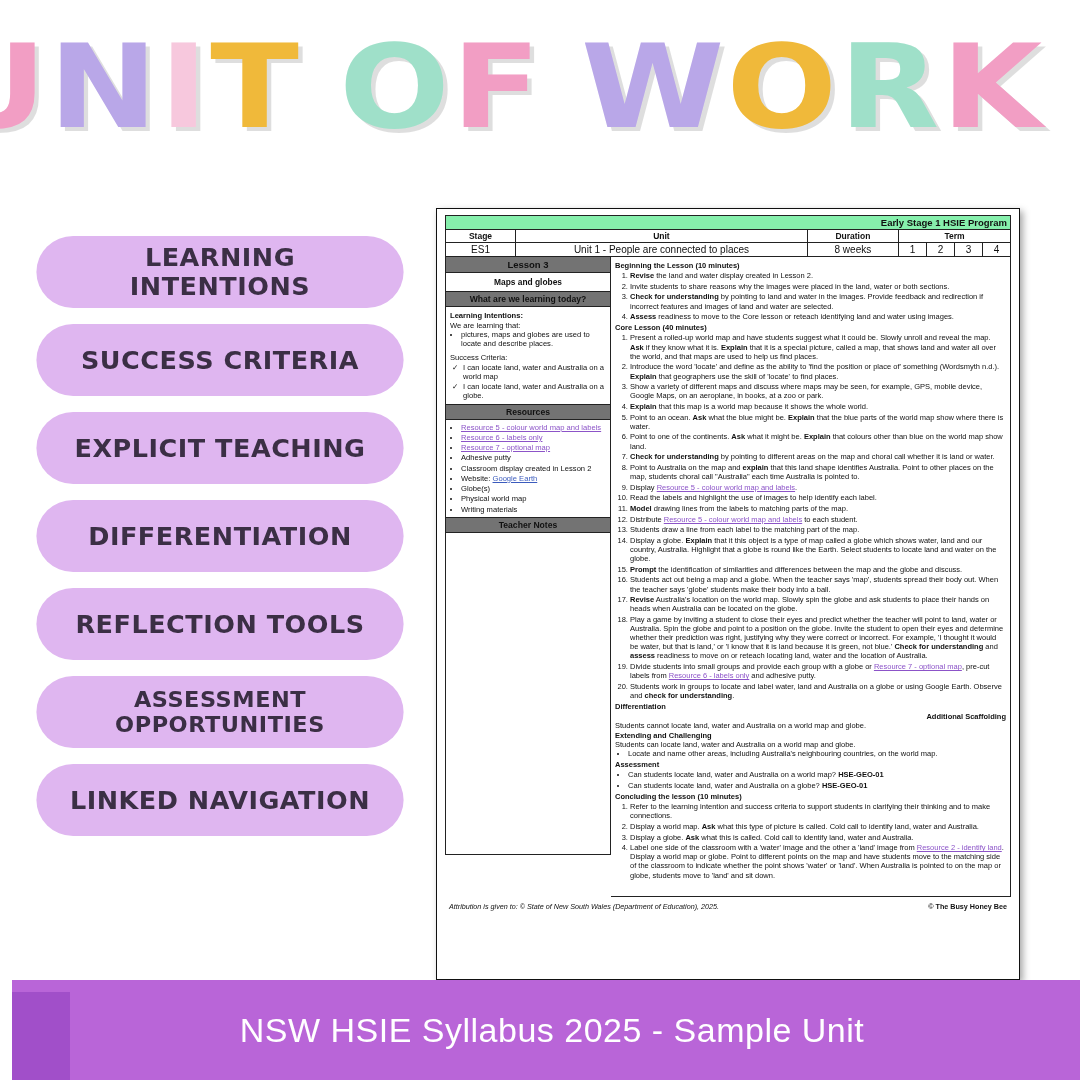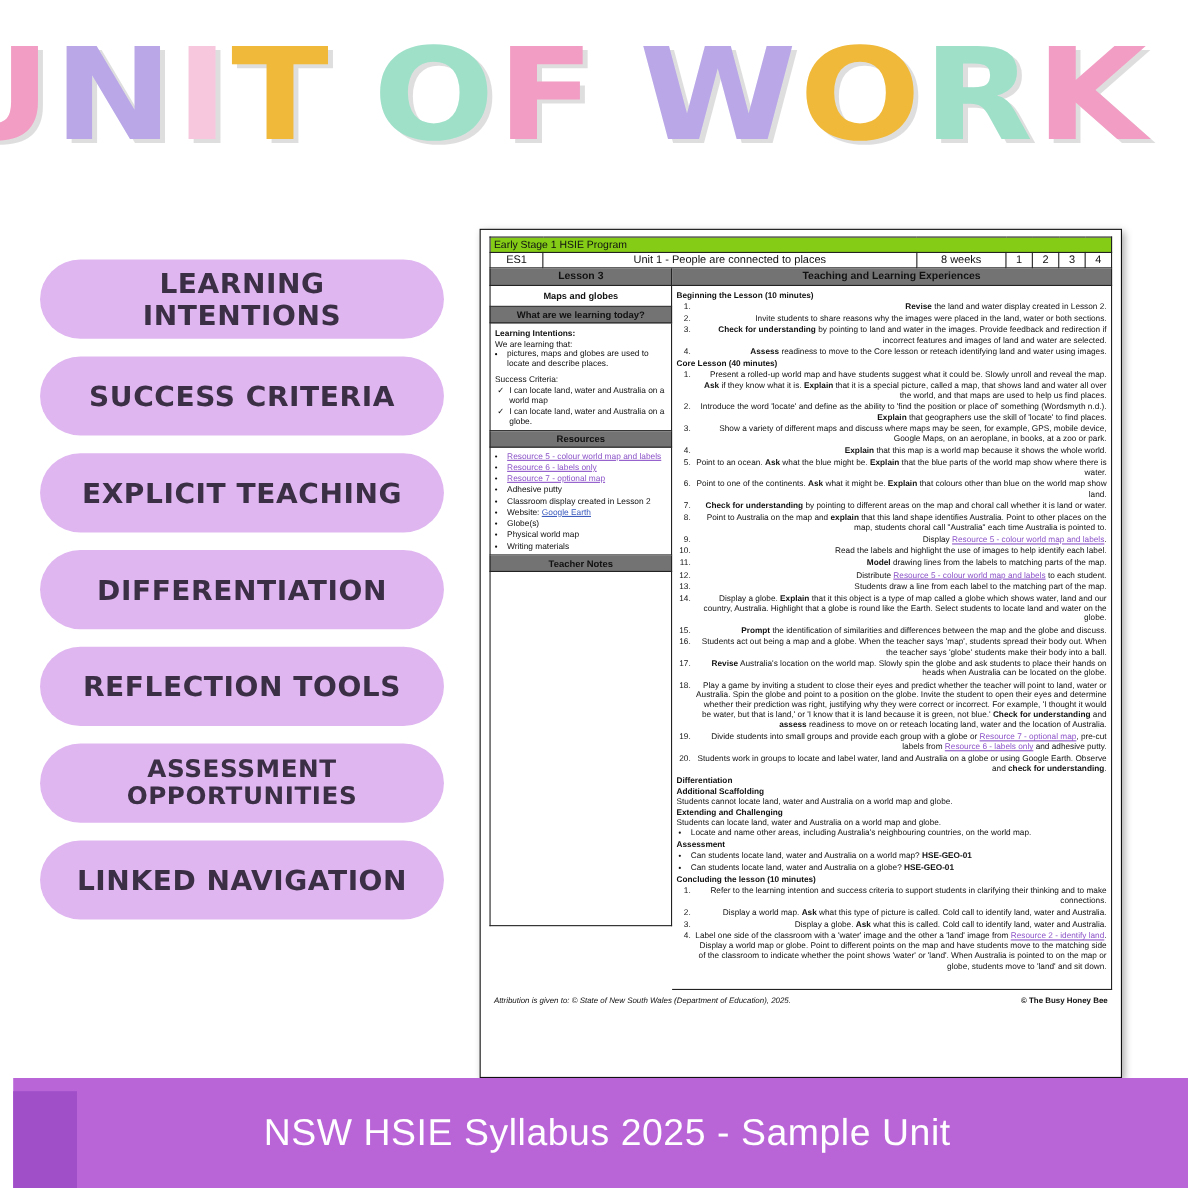--- a/index.html
+++ b/index.html
@@ -66,21 +66,21 @@
     box-shadow:3px 3px 7px rgba(0,0,0,0.35);
     padding:6px 8px 4px 8px;
     font-family:"Liberation Sans", sans-serif;
     color:#111;
     overflow:hidden;
   }
   table.doc-t { border-collapse:collapse; width:100%; }
   table.doc-t td, table.doc-t th { border:1px solid #222; padding:1px 3px; vertical-align:top; }
 
   .hdr-title {
-    text-align:left; font-weight:normal; font-size:9.5px; background:#84cc16;
+    text-align:right; font-weight:bold; font-size:9.5px; background:#86efac;
   }
   .hdr-cell { text-align:center; font-weight:bold; font-size:8.5px; }
   .hdr-val { text-align:center; font-size:10px; }
 
   .purple { background:#737373; }
 
   .two-col { display:flex; width:100%; }
   .col-left { width:166px; flex:0 0 166px; }
   .col-right { flex:1 1 auto; }
 
@@ -93,21 +93,21 @@
   .tick { list-style:none; margin:0; padding-left:2px; }
   .tick li { margin:0 0 1px 0; padding-left:11px; position:relative; }
   .tick li:before { content:"\2713"; position:absolute; left:0; top:0; }
 
   .link { color:#8c54c8; text-decoration:underline; }
   .link2 { color:#3b5bbd; text-decoration:underline; }
 
   
   .tl { font-size:7.5px; line-height:1.22; padding:2px 4px; }
   .tl .sec { font-weight:bold; margin:2px 0 1px 0; }
-  .tl ol { margin:0; padding-left:15px;text-align:right; }
+  .tl ol { margin:0; padding-left:15px; }
   .tl ol li { margin:0 0 1.5px 0; }
   .tl ul { margin:0; padding-left:13px; }
   .tl ul li { margin:0 0 1.5px 0; }
   b { font-weight:bold; }
 
   .foot {
     display:flex; justify-content:space-between;
     font-size:7.2px; padding:5px 4px 0 4px; font-style:italic;
   }
   .foot .r { font-style:normal; font-weight:bold; }
@@ -157,20 +157,26 @@
       <span>LINKED NAVIGATION</span>
     </div>
 </div>
 
 <div class="doc">
 
   <table class="doc-t">
     <tbody>
         <tr>
       <td class="hdr-title" colspan="8">Early Stage 1 HSIE Program</td>
+    </tr>
+    <tr>
+      <td class="hdr-cell" style="width:60px">Stage</td>
+      <td class="hdr-cell" style="width:250px">Unit</td>
+      <td class="hdr-cell" style="width:78px">Duration</td>
+      <td class="hdr-cell" colspan="4">Term</td>
     </tr>
     <tr>
       <td class="hdr-val">ES1</td>
       <td class="hdr-val">Unit 1 - People are connected to places</td>
       <td class="hdr-val">8 weeks</td>
       <td class="hdr-val" style="width:24px">1</td>
       <td class="hdr-val" style="width:24px">2</td>
       <td class="hdr-val" style="width:24px">3</td>
       <td class="hdr-val" style="width:24px">4</td>
     </tr>
@@ -207,21 +213,20 @@
             <li>Globe(s)</li>
             <li>Physical world map</li>
             <li>Writing materials</li>
           </ul>
       </div>
       <div class="box-hdr purple">Teacher Notes</div>
       <div class="box" style="height:322px;"></div>
     </div>
 
     <div class="col-right">
-      <div class="box-hdr b purple" style="border-top:none; border-left:none;">Teaching and Learning Experiences</div>
       <div class="box tl" style="border-left:none; height:640px; overflow:hidden;" id="teaching-body">
           <div class="sec">Beginning the Lesson (10 minutes)</div>
           <ol start="1">
             <li><b>Revise</b> the land and water display created in Lesson 2.</li>
             <li>Invite students to share reasons why the images were placed in the land, water or both sections.</li>
             <li><b>Check for understanding</b> by pointing to land and water in the images. Provide feedback and redirection if incorrect features and images of land and water are selected.</li>
             <li><b>Assess</b> readiness to move to the Core lesson or reteach identifying land and water using images.</li>
           </ol>
           <div class="sec">Core Lesson (40 minutes)</div>
           <ol start="1">
@@ -240,21 +245,21 @@
             <li>Students draw a line from each label to the matching part of the map.</li>
             <li>Display a globe. <b>Explain</b> that it this object is a type of map called a globe which shows water, land and our country, Australia. Highlight that a globe is round like the Earth. Select students to locate land and water on the globe.</li>
             <li><b>Prompt</b> the identification of similarities and differences between the map and the globe and discuss.</li>
             <li>Students act out being a map and a globe. When the teacher says 'map', students spread their body out. When the teacher says 'globe' students make their body into a ball.</li>
             <li><b>Revise</b> Australia's location on the world map. Slowly spin the globe and ask students to place their hands on heads when Australia can be located on the globe.</li>
             <li>Play a game by inviting a student to close their eyes and predict whether the teacher will point to land, water or Australia. Spin the globe and point to a position on the globe. Invite the student to open their eyes and determine whether their prediction was right, justifying why they were correct or incorrect. For example, 'I thought it would be water, but that is land,' or 'I know that it is land because it is green, not blue.' <b>Check for understanding</b> and <b>assess</b> readiness to move on or reteach locating land, water and the location of Australia.</li>
             <li>Divide students into small groups and provide each group with a globe or <span class="link">Resource 7 - optional map</span>, pre-cut labels from <span class="link">Resource 6 - labels only</span> and adhesive putty.</li>
             <li>Students work in groups to locate and label water, land and Australia on a globe or using Google Earth. Observe and <b>check for understanding</b>.</li>
           </ol>
           <div class="sec">Differentiation</div>
-          <div style="font-weight: bold;">Additional Scaffolding</div>
+          <div style="font-weight: bold; text-align: right;">Additional Scaffolding</div>
           <div>Students cannot locate land, water and Australia on a world map and globe.</div>
           <div style="font-weight: bold;">Extending and Challenging</div>
           <div>Students can locate land, water and Australia on a world map and globe.</div>
           <ul>
             <li>Locate and name other areas, including Australia's neighbouring countries, on the world map.</li>
           </ul>
           <div class="sec">Assessment</div>
           <ul>
             <li>Can students locate land, water and Australia on a world map? <b>HSE-GEO-01</b></li>
             <li>Can students locate land, water and Australia on a globe? <b>HSE-GEO-01</b></li>

